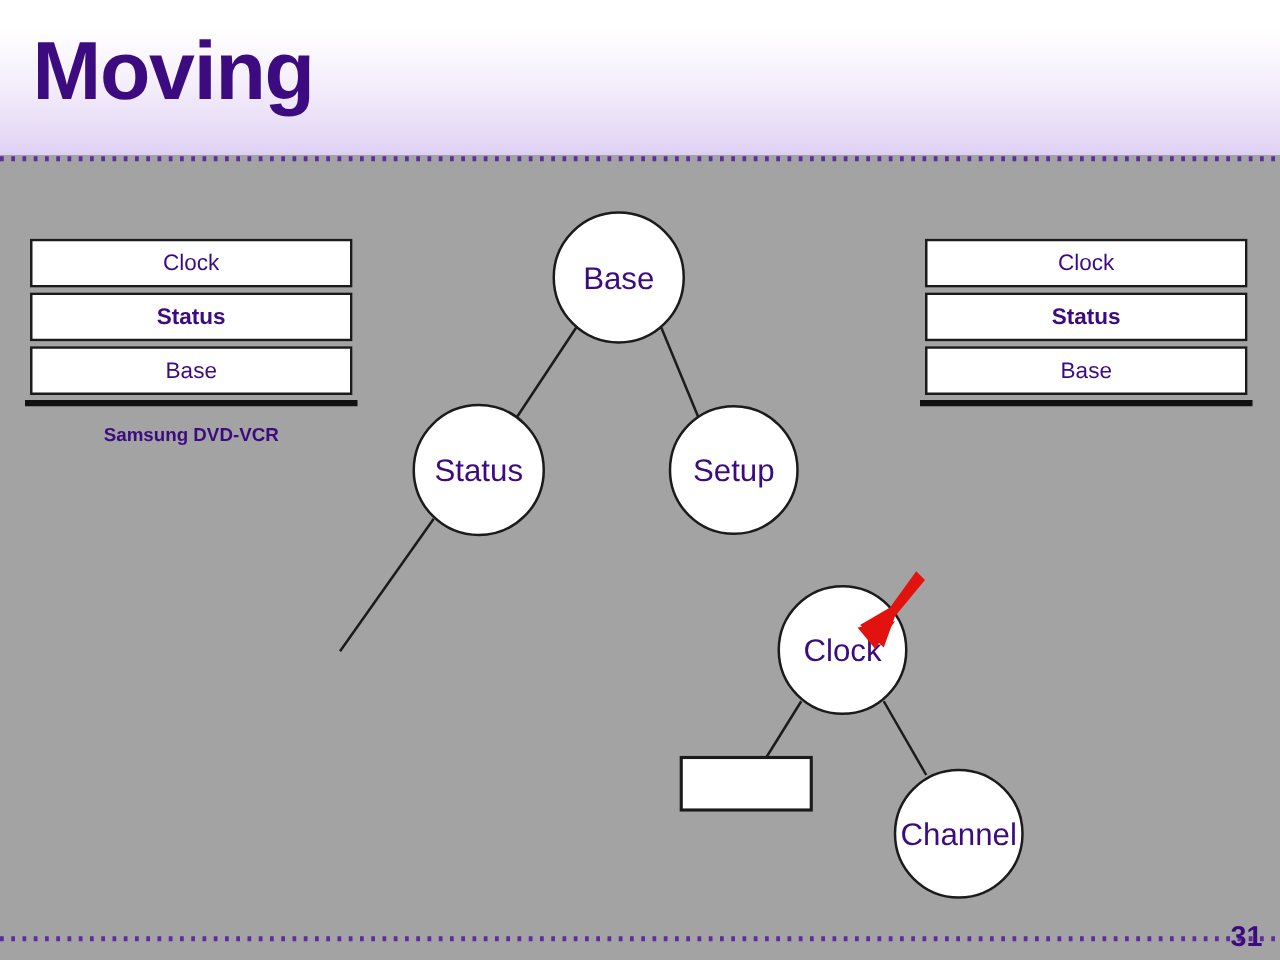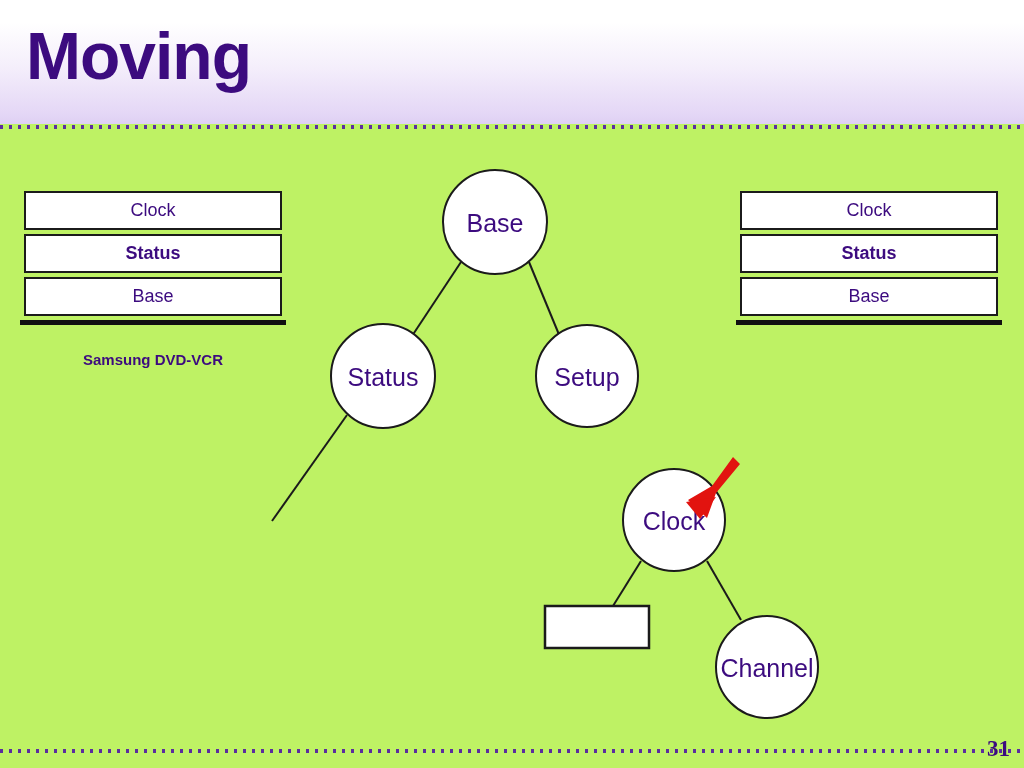--- a/index.html
+++ b/index.html
@@ -4,21 +4,21 @@
 <style>
   html, body {
     margin: 0;
     padding: 0;
     background: #ffffff;
   }
   #slide {
     position: relative;
     width: 1024px;
     height: 768px;
-    background: #bef264;
+    background: #a3a3a3;
     overflow: hidden;
     font-family: "Liberation Sans", sans-serif;
   }
 
   
   #header-band {
     position: absolute;
     left: 0; top: 0;
     width: 1024px;
     height: 124px;
@@ -54,21 +54,21 @@
     width: 100%;
     height: 6px;
   }
   #page-number {
     position: absolute;
     right: 14px;
     top: 736px;
     font-size: 23px;
     font-weight: bold;
     color: #3c0b7f;
-    font-family: Liberation Serif, serif;
+    font-family: Liberation Sans, sans-serif;
   }
 
   
   .stack {
     position: absolute;
     width: 258px;
   }
   #stack-left  { left: 24px;  top: 191px; }
   #stack-right { left: 740px; top: 191px; }
 
@@ -89,21 +89,21 @@
   .stack-base-line {
     width: 266px;
     height: 5px;
     background: #111111;
     margin-top: 3px;
     margin-left: -4px;
   }
   .stack-caption {
     width: 266px;
     margin-left: -4px;
-    margin-top: 26px;
+    margin-top: 15px;
     text-align: center;
     font-size: 15px;
     font-weight: bold;
     color: #3c0b7f;
   }
 
   
   #tree-svg {
     position: absolute;
     left: 0; top: 0;

